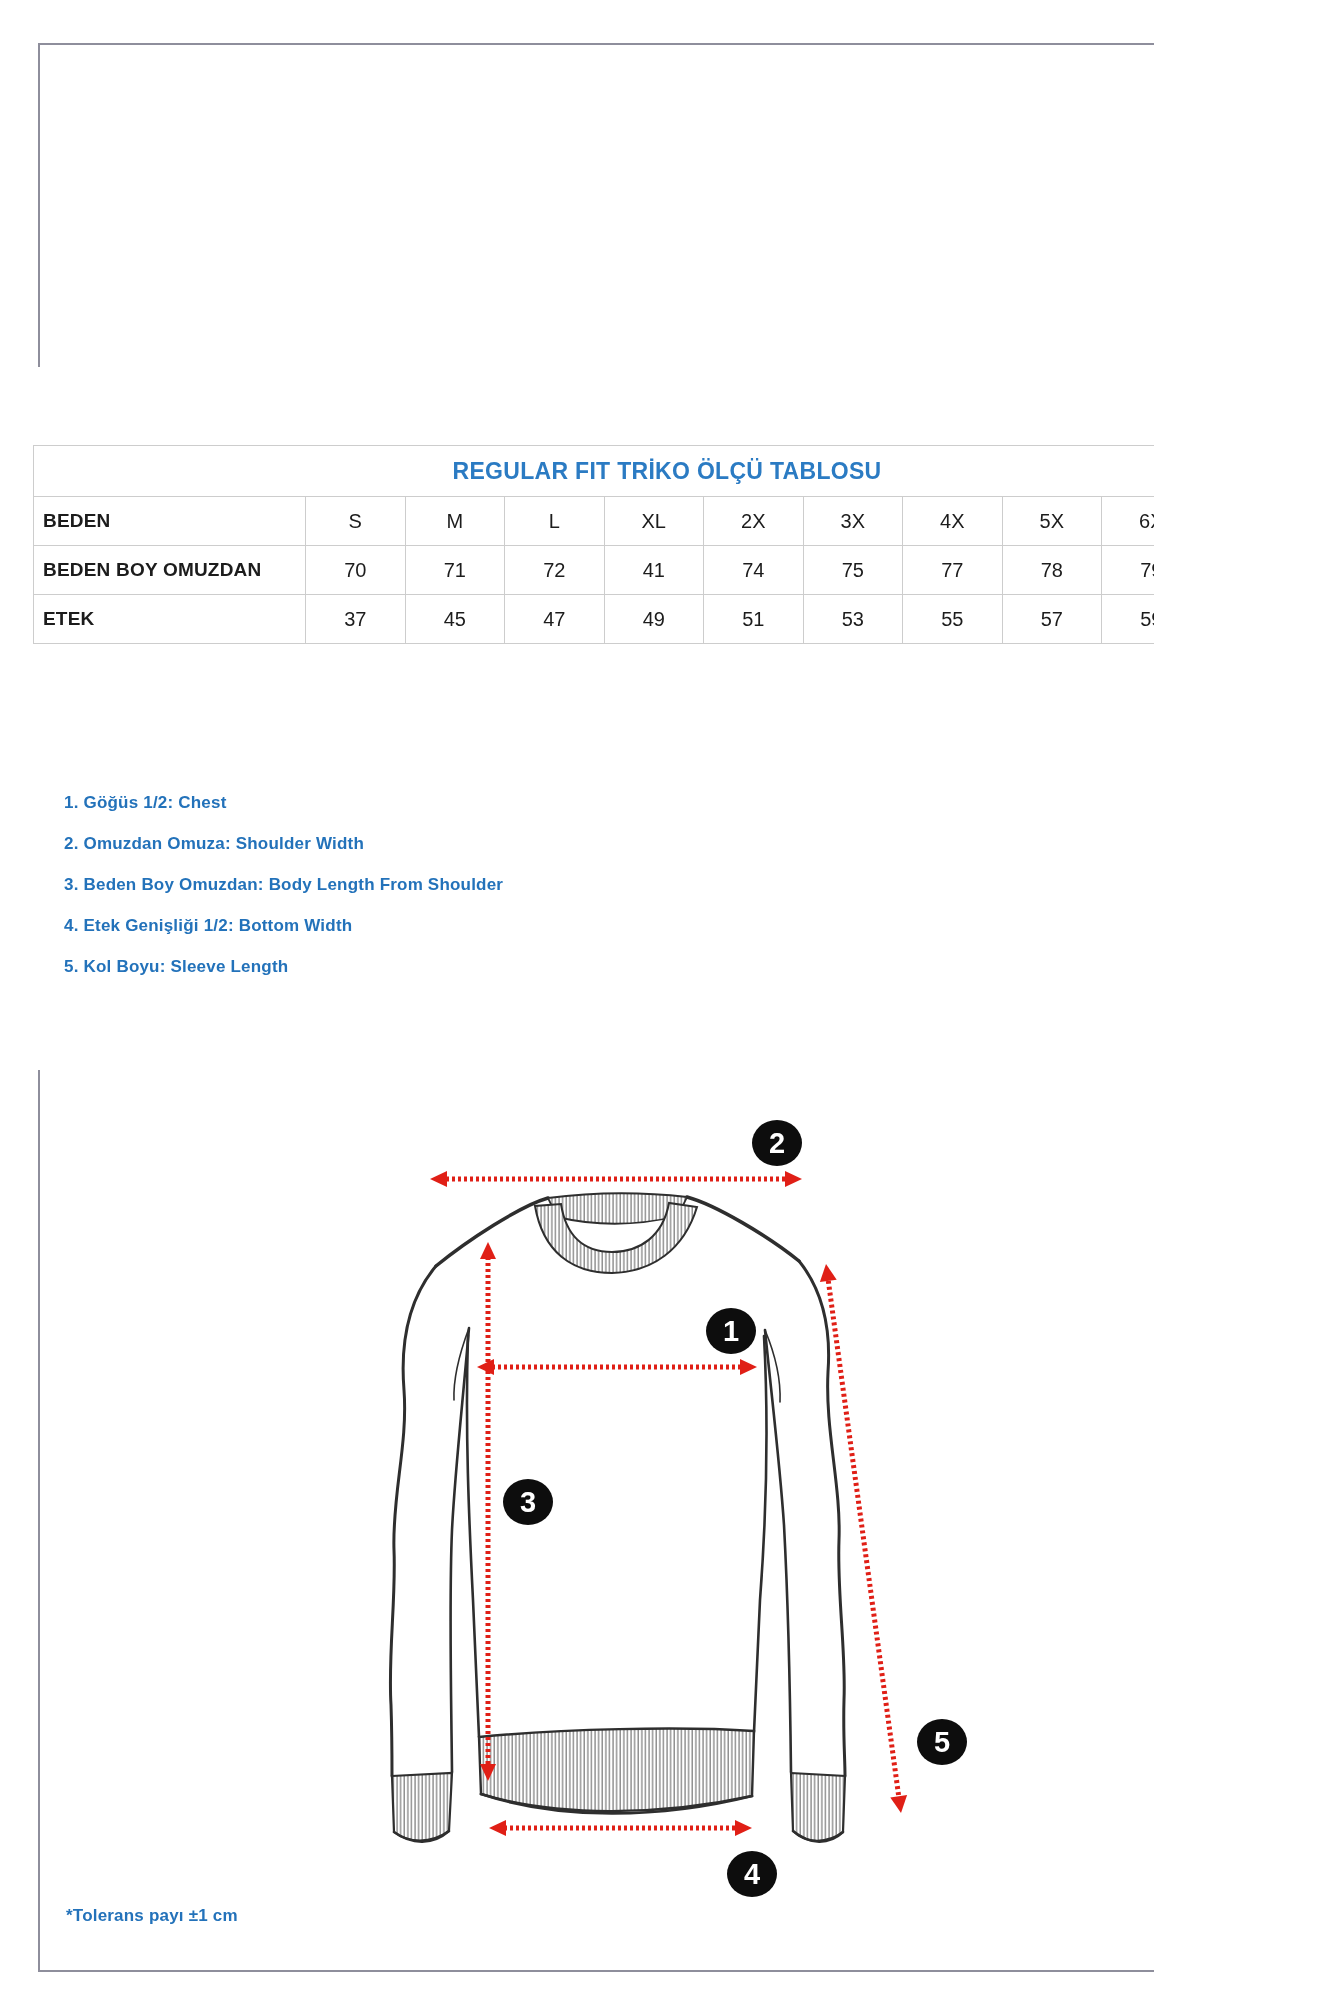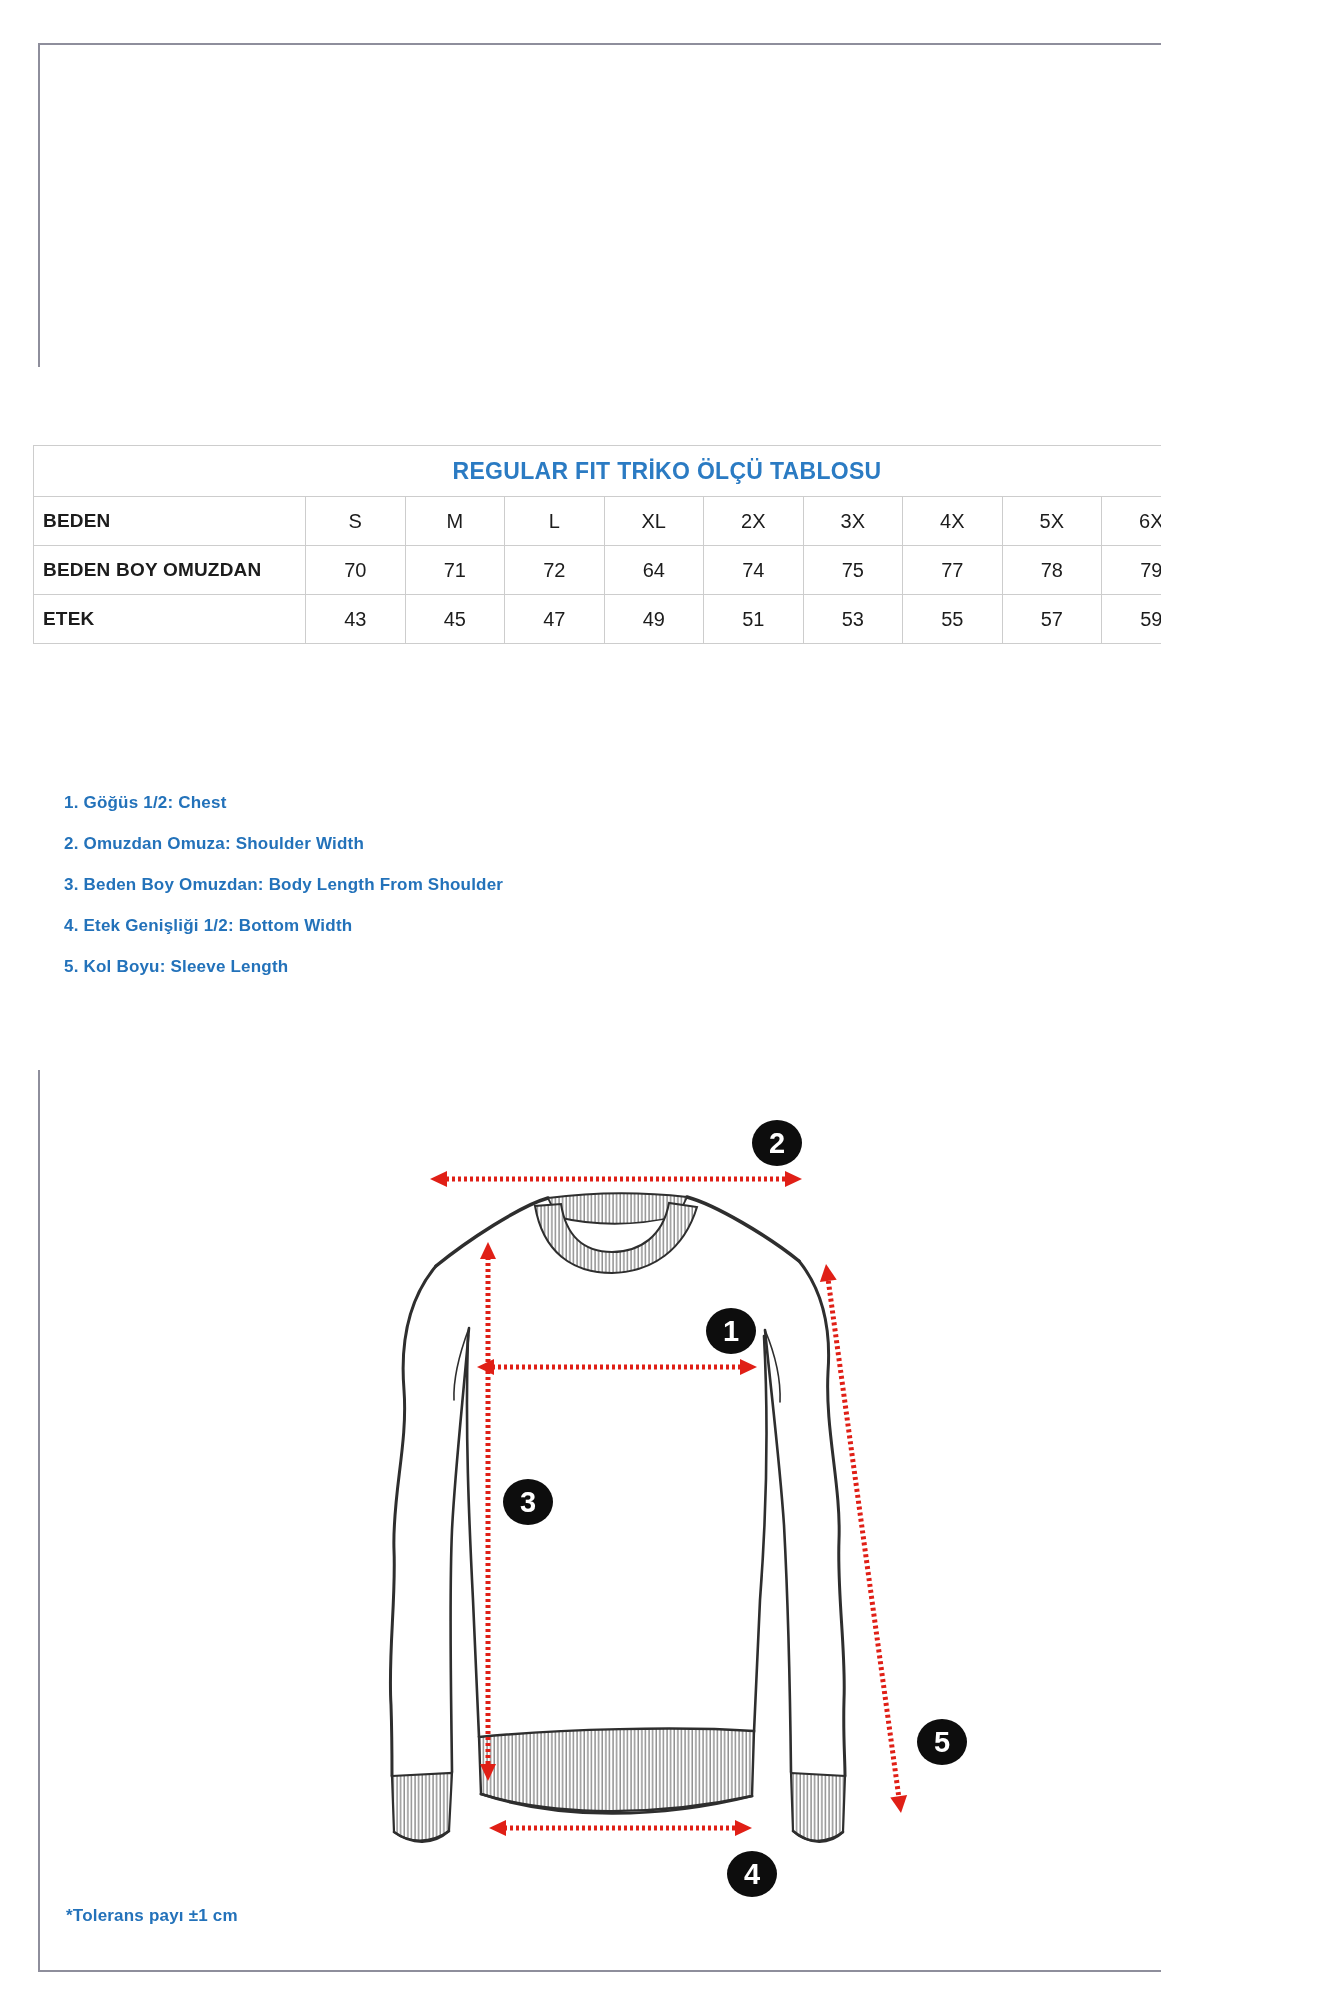--- a/index.html
+++ b/index.html
@@ -1,18 +1,18 @@
 <!DOCTYPE html>
 <html><head>
 <meta charset="utf-8">
 <style>
   html,body{margin:0;padding:0;background:#ffffff;}
   .page{
     position:relative;width:1154px;height:1991px;background:#ffffff;
-    font-family:"Liberation Sans",sans-serif;overflow:hidden;padding-left:7px;
+    font-family:"Liberation Sans",sans-serif;overflow:hidden;
   }
   
   .top-box{
     position:absolute;left:38px;top:43px;width:1254px;height:322px;
     border-top:2px solid #8e8e9c;border-left:2px solid #8e8e9c;border-right:2px solid #8e8e9c;
     background:#ffffff;
   }
   
   .diagram-box{
     position:absolute;left:38px;top:1022px;width:1254px;height:948px;
@@ -88,31 +88,31 @@
         <th>4X</th>
         <th>5X</th>
         <th>6X</th>
         <th>7X</th>
       </tr>
       <tr>
         <td class="lbl">BEDEN BOY OMUZDAN</td>
         <td>70</td>
         <td>71</td>
         <td>72</td>
-        <td>64</td>
+        <td>41</td>
         <td>74</td>
         <td>75</td>
         <td>77</td>
         <td>78</td>
         <td>79</td>
         <td>80</td>
       </tr>
       <tr>
         <td class="lbl">ETEK</td>
-        <td>43</td>
+        <td>37</td>
         <td>45</td>
         <td>47</td>
         <td>49</td>
         <td>51</td>
         <td>53</td>
         <td>55</td>
         <td>57</td>
         <td>59</td>
         <td>61</td>
       </tr>

